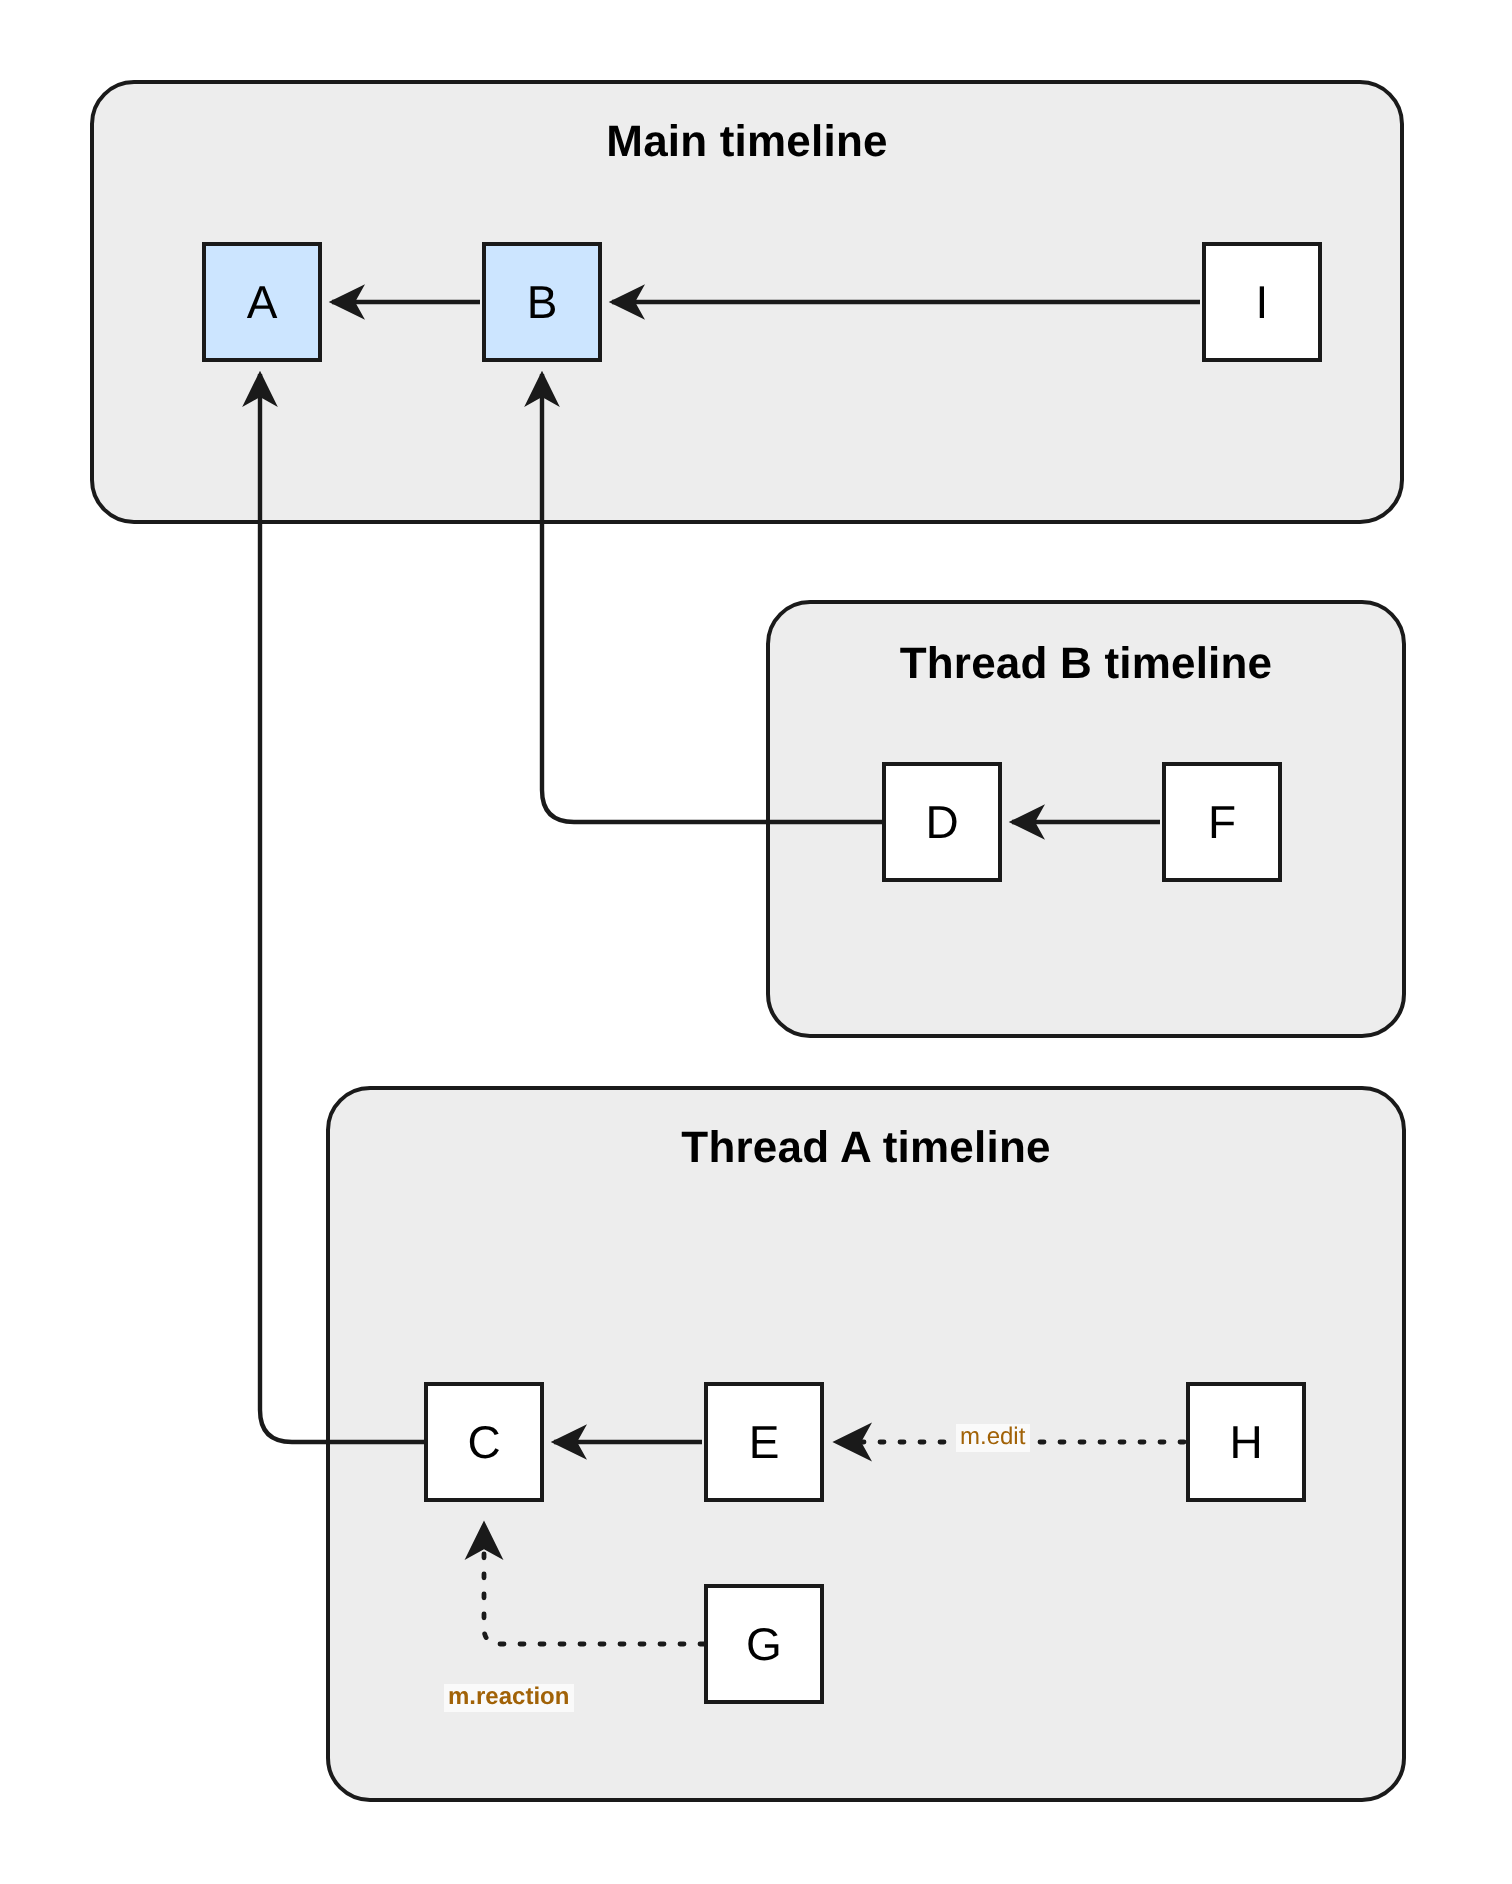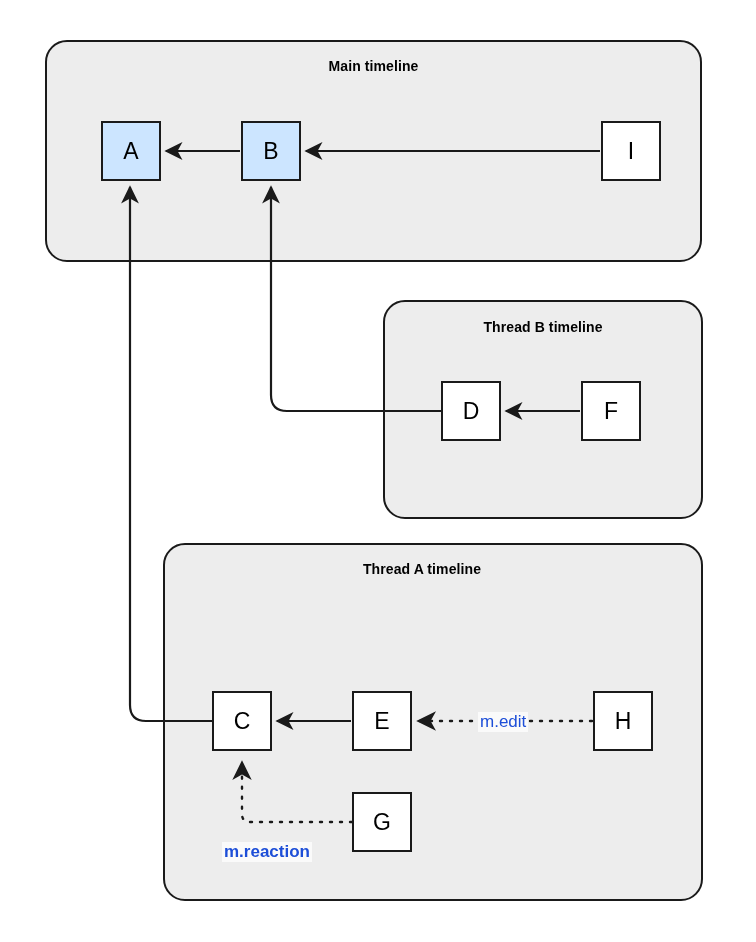--- a/index.html
+++ b/index.html
@@ -28,21 +28,21 @@
     border: 2px solid #1a1a1a;
     border-radius: 22px;
     box-sizing: border-box;
   }
   .panel-title {
     position: absolute;
     left: 0;
     width: 100%;
     text-align: center;
     font-weight: bold;
-    font-size: 14px;
+    font-size: 22px;
     color: #000000;
     letter-spacing: .1px;
   }
   .node {
     position: absolute;
     width: 60px;
     height: 60px;
     box-sizing: border-box;
     border: 2px solid #1a1a1a;
     background: #ffffff;
@@ -51,41 +51,41 @@
     justify-content: center;
     font-size: 23px;
     color: #000000;
     line-height: 1;
   }
   .node.accent {
     background: #cce5ff;
   }
   .edge-label {
     position: absolute;
-    font-size: 17px;
-    color: #1d4ed8;
+    font-size: 12px;
+    color: #a16207;
     background: #fafafa;
     padding: 0 2px;
     white-space: nowrap;
     line-height: 1.15;
   }
 </style>
 </head>
 <body>
 
 <div id="canvas">
 
   <div class="panel" style="left:45px; top:40px; width:657px; height:222px;"></div>
   <div class="panel-title" style="top:58px; left:45px; width:657px;">Main timeline</div>
 
   <div class="panel" style="left:383px; top:300px; width:320px; height:219px;"></div>
   <div class="panel-title" style="top:319px; left:383px; width:320px;">Thread B timeline</div>
 
   <div class="panel" style="left:163px; top:543px; width:540px; height:358px;"></div>
-  <div class="panel-title" style="top:561px; left:152px; width:540px;">Thread A timeline</div>
+  <div class="panel-title" style="top:561px; left:163px; width:540px;">Thread A timeline</div>
 
   <svg id="edge-layer" viewBox="0 0 756 942">
     <defs>
       <marker id="arrow" viewBox="0 0 12 12" refX="10" refY="6" markerWidth="9" markerHeight="9" orient="auto-start-reverse">
         <path d="M 0 0.6 L 11 6 L 0 11.4 L 3 6 Z" fill="#1a1a1a"></path>
       </marker>
     </defs>
 
     <line x1="240" y1="151" x2="166" y2="151" stroke="#1a1a1a" stroke-width="2.2" marker-end="url(#arrow)"></line>
 

